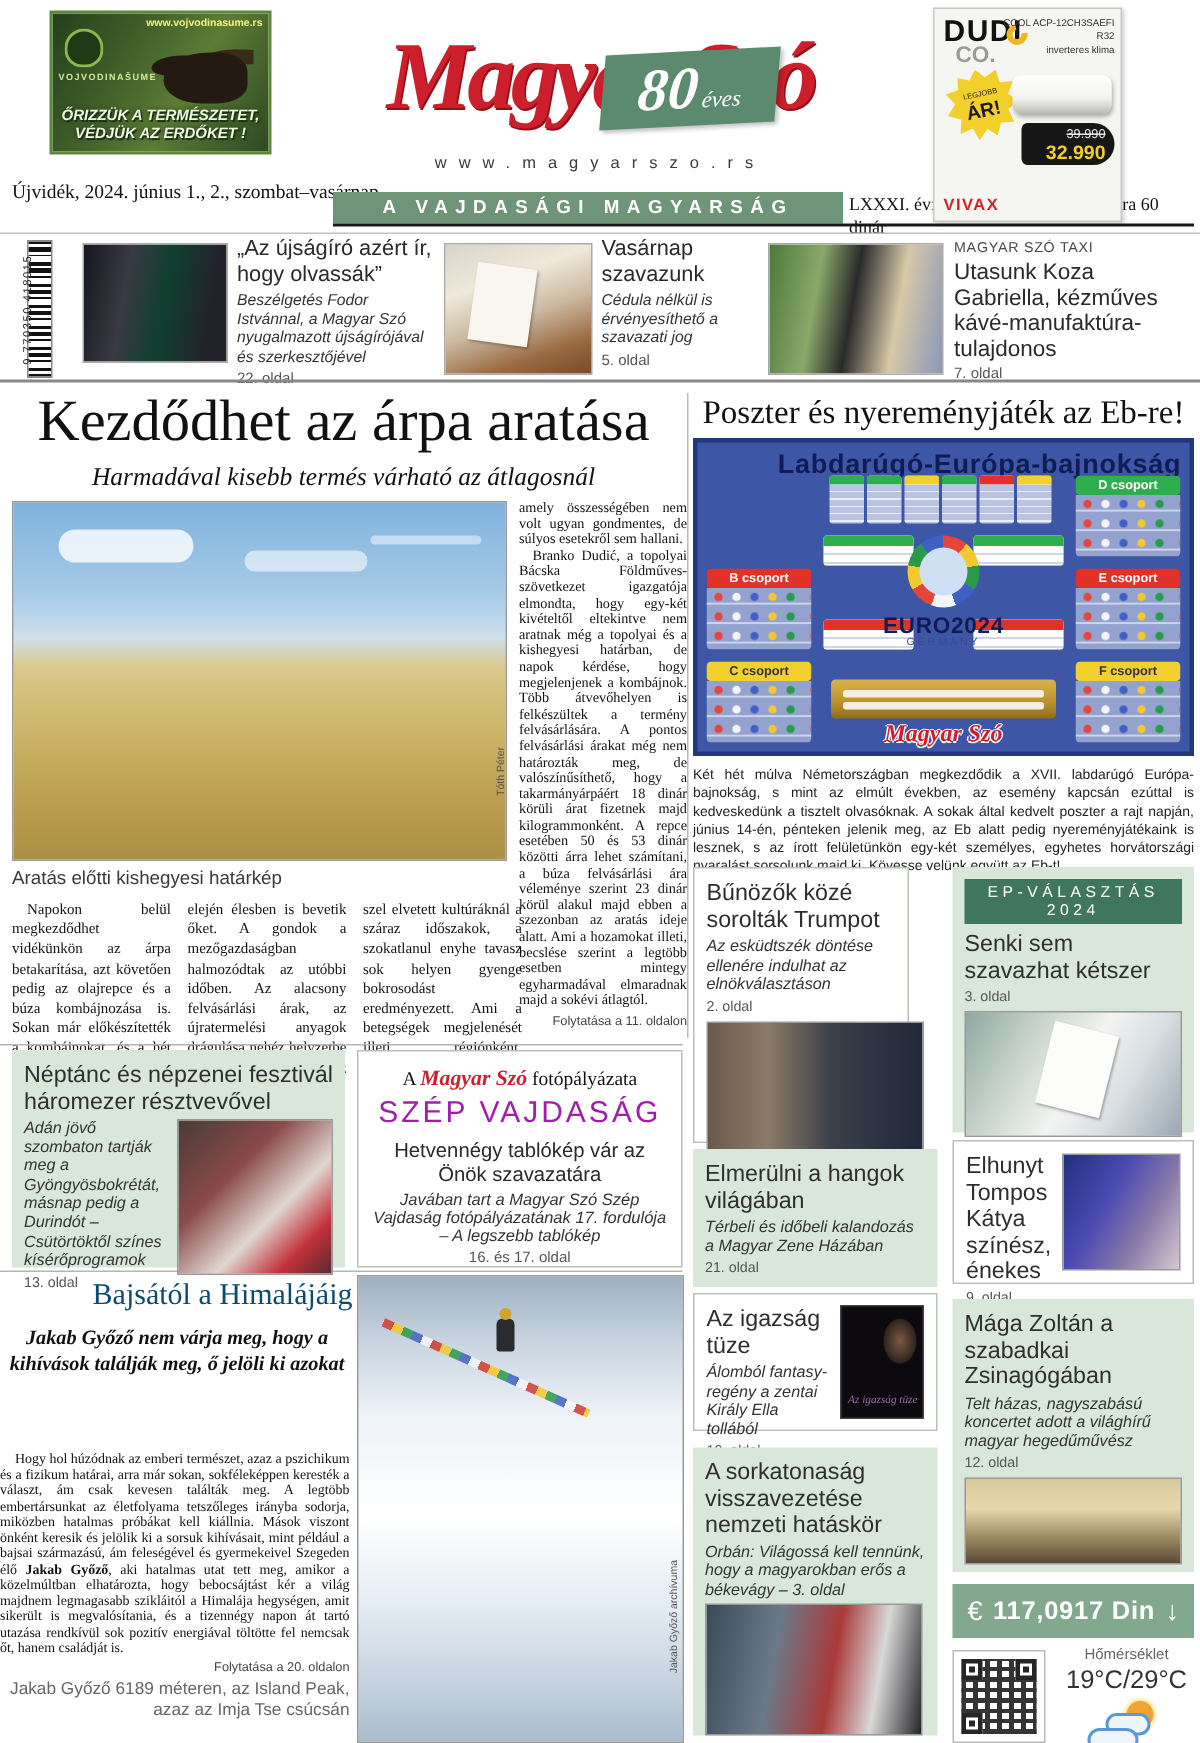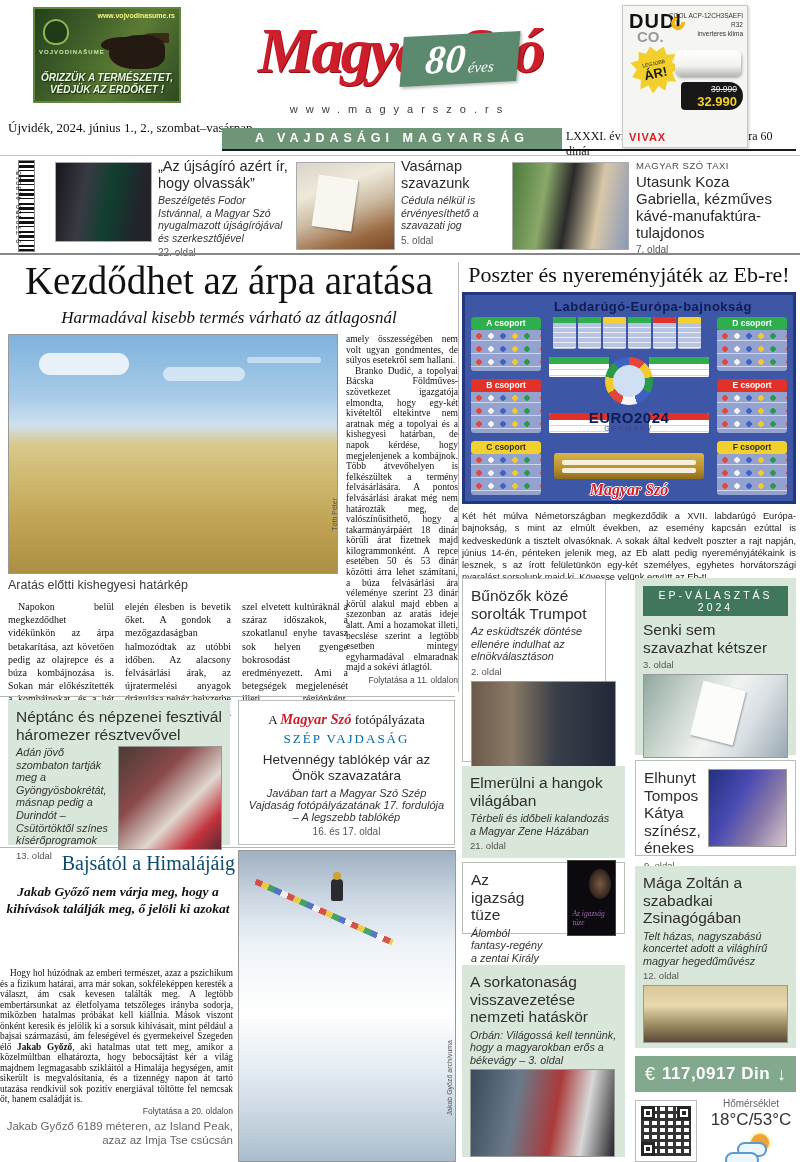--- a/index.html
+++ b/index.html
@@ -123,21 +123,21 @@
   .vline { left:458px; top:262px; width:1px; height:430px; background:#bbb; }
   .hline-1 { left:0; top:696px; width:455px; height:1px; background:#b5b5b5; }
   .hline-2 { left:0; top:847px; width:455px; height:1px; background:#b5b5b5; }
 
   
   .poster-headline { left:462px; top:262px; width:334px; text-align:center;
     font-size:22px; color:#111; }
   .poster { left:462px; top:292px; width:334px; height:212px;
     background:var(--poster-blue,#3d56a6); border:3px solid #22377d; }
   .poster-title { position:absolute; left:0; top:4px; width:100%; text-align:center;
-    font-size:13px; font-weight:bold; color:#101c56; letter-spacing:.5px;padding-left:48px; }
+    font-size:18px; font-weight:bold; color:#101c56; letter-spacing:.5px;padding-left:48px; }
   .pgroup { position:absolute; width:70px; height:54px; border-radius:3px; overflow:hidden; }
   .pg-l { left:6px; } .pg-r { right:6px; }
   .pg-0 { top:22px; } .pg-1 { top:84px; } .pg-2 { top:146px; }
   .pg-head { height:13px; line-height:13px; text-align:center; font-size:8.5px;
     font-weight:bold; color:#fff; border-radius:3px; }
   .g-green .pg-head { background:var(--group-green,#2fae4e); }
   .g-red .pg-head { background:var(--group-red,#e23128); }
   .g-yellow .pg-head { background:var(--group-yellow,#f2d12e); color:#333; }
   .pg-body { height:41px; background-color:#93a2ce;
     background-image:
@@ -194,21 +194,21 @@
     font-size:10.5px; letter-spacing:3px; padding:3px 0; margin-bottom:5px; }
   .ph-ep { width:145px; height:84px;
     background:linear-gradient(120deg,#8fa8a0 0%,#c8d4cc 28%,#f2f4f2 52%,#d8dee2 72%,#9aa8b2 100%); position:relative; overflow:hidden; }
   .ph-ep::after { content:""; position:absolute; left:52px; top:10px; width:44px; height:56px;
     background:#fcfcfa; transform:rotate(14deg); box-shadow:1px 1px 2px rgba(0,0,0,.35); }
   .box-sounds { left:462px; top:766px; width:163px; height:92px; }
   .box-tompos { left:635px; top:760px; width:161px; height:96px; display:flex; gap:6px; }
   .tompos-text { width:58px; }
   .ph-tompos { width:80px; height:78px; align-self:flex-start;
     background:linear-gradient(120deg,#22307e 0%,#4a4ab2 38%,#8a7aa8 68%,#d8c8d0 100%); }
-  .box-igazsag { left:462px; top:862px; width:163px; height:72px; display:flex; gap:24px; }
+  .box-igazsag { left:462px; top:862px; width:163px; height:92px; display:flex; gap:6px; }
   .igazsag-text { width:84px; }
   .book-cover { width:56px; height:76px; background:#0d0a0f; position:relative;
     border:1px solid #444; align-self:center; }
   .book-cover::before { content:""; position:absolute; right:4px; top:8px; width:22px; height:30px;
     background:radial-gradient(ellipse at center,#7a5a42 0%,#3a2a22 60%,transparent 100%); border-radius:50%; }
   .book-text { position:absolute; left:4px; bottom:8px; font-family:"Liberation Serif", serif;
     font-size:7.5px; line-height:8.5px; color:#9a6aaa; font-style:italic; }
   .box-maga { left:635px; top:866px; width:161px; height:182px; }
   .ph-maga { width:145px; height:58px;
     background:linear-gradient(180deg,#d8c89a 0%,#e8d8ac 35%,#9a8a62 70%,#5a4a38 100%); }
@@ -241,22 +241,22 @@
   
   .box-neptanc { left:8px; top:700px; width:222px; height:145px; }
   .neptanc-flex { display:flex; gap:6px; }
   .neptanc-left { width:96px; }
   .ph-folk { width:104px; height:104px; border:1px solid #999;
     background:linear-gradient(135deg,#4a3b35 0%,#8a4a4a 35%,#e0d8d0 62%,#c2323c 82%,#5a2a30 100%); }
   .box-szep { left:238px; top:700px; width:217px; height:145px; text-align:center;
     padding:10px 8px 8px; }
   .szep-intro { font-family:"Liberation Serif", serif; font-size:13px; color:#111; margin-bottom:3px; }
   .szep-brand { font-style:italic; font-weight:bold; color:var(--brand-red,#cd1f2b); font-size:14.5px; }
-  .szep-title { font-family:Liberation Serif, serif; font-size:13px; letter-spacing:2px;
-    color:#0369a1; margin-bottom:5px; }
+  .szep-title { font-family:Liberation Sans, sans-serif; font-size:20px; letter-spacing:2px;
+    color:#a21caf; margin-bottom:5px; }
   .szep-lead { font-size:13.5px; line-height:15.5px; color:#2a2a2a; margin-bottom:4px; }
   .szep-sub { font-size:11px; line-height:12px; font-style:italic; color:#333; margin-bottom:3px; }
   .szep-page { font-size:10px; color:#555; }
 
   
   .him-title { left:0; top:852px; width:235px; text-align:right; font-size:20px; color:#0c4a6e; }
   .him-sub { left:4px; top:884px; width:228px; text-align:center; font-style:italic;
     font-weight:bold; font-size:13.5px; line-height:16.5px; color:#111; }
   .him-byline { left:16px; top:940px; width:204px; text-align:center;
     font-size:12px; font-weight:bold; color:#222; border-top:1px solid #888;
@@ -374,24 +374,20 @@
   </div>
 
   <div class="abs vline"></div>
   <div class="abs hline-1"></div>
   <div class="abs hline-2"></div>
 
   <div class="abs poster-headline serif">Poszter és nyereményjáték az Eb-re!</div>
   <div class="abs poster">
     <div class="poster-title">Labdarúgó-Európa-bajnokság</div>
 
-    <div class="pgroup pg-l pg-0 g-green">
-      <div class="pg-head">A csoport</div>
-      <div class="pg-body"></div>
-    </div>
     <div class="pgroup pg-l pg-1 g-red">
       <div class="pg-head">B csoport</div>
       <div class="pg-body"></div>
     </div>
     <div class="pgroup pg-l pg-2 g-yellow">
       <div class="pg-head">C csoport</div>
       <div class="pg-body"></div>
     </div>
     <div class="pgroup pg-r pg-0 g-green">
       <div class="pg-head">D csoport</div>
@@ -522,21 +518,21 @@
   <div class="abs qr">
     <div class="qr-grid">
       <div class="qr-f qr-f1"></div>
       <div class="qr-f qr-f2"></div>
       <div class="qr-f qr-f3"></div>
     </div>
   </div>
 
   <div class="abs weather">
     <div class="w-label">Hőmérséklet</div>
-    <div class="w-range">18°C/53°C</div>
+    <div class="w-range">19°C/29°C</div>
     <div class="w-icon">
       <div class="w-sun"></div>
       <div class="w-cloud w-c1"></div>
       <div class="w-cloud w-c2"></div>
     </div>
   </div>
 
   <div class="nbox green box-neptanc">
     <div class="nb-title">Néptánc és népzenei fesztivál háromezer résztvevővel</div>
     <div class="neptanc-flex">

